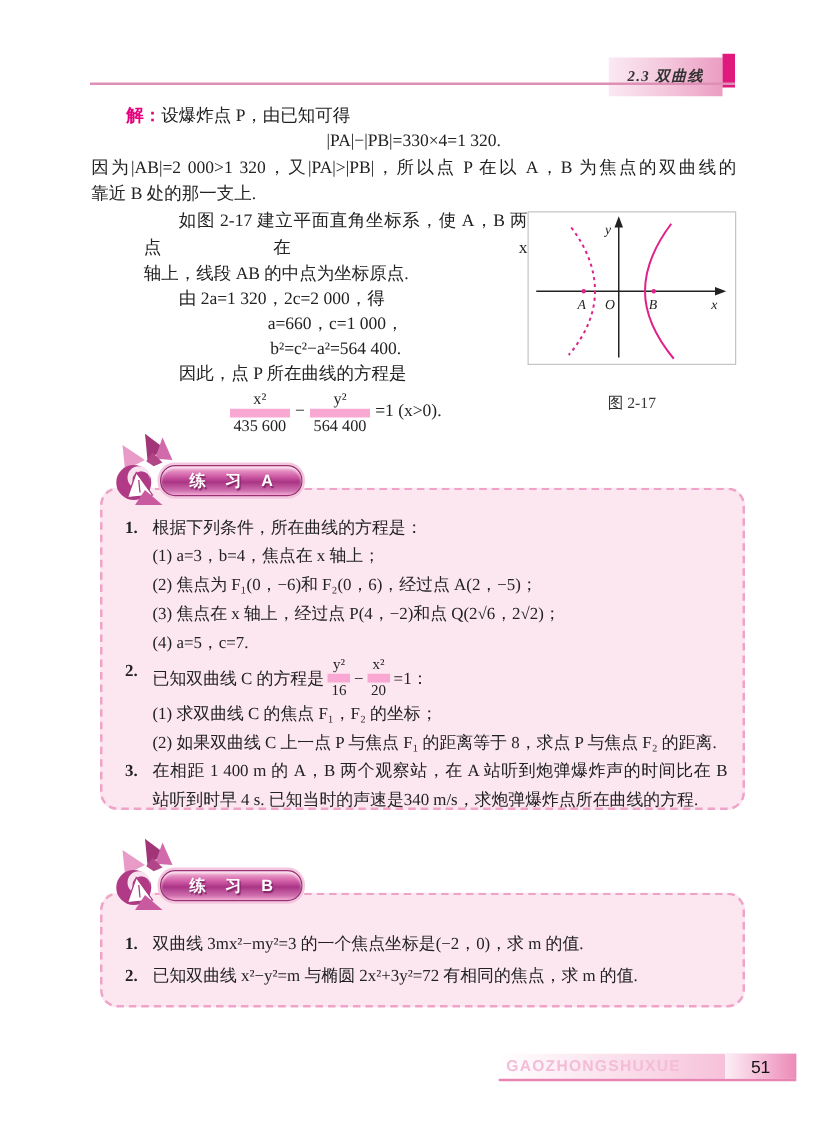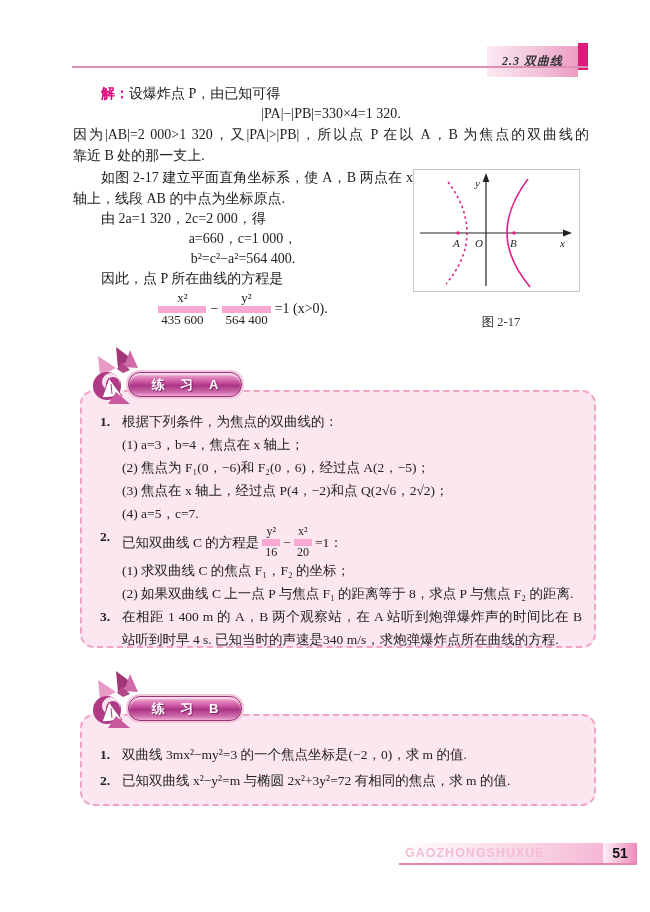--- a/index.html
+++ b/index.html
@@ -17,21 +17,21 @@
   
   .solution{position:absolute;left:73px;top:84px;width:516px;font-size:14px;line-height:20px;}
   .sol-line{height:20px;}
   .indent{text-indent:2em;}
   .center{text-align:center;}
   .jline{text-align:justify;text-align-last:justify;}
   .para-line{line-height:21px;}
   .solve{color:#e5007d;font-weight:bold;}
 
   .two-col{display:flex;margin-top:1px;}
-  .col-text{width:340px;}
+  .col-text{width:340px;margin-left:42px;}
   .col-fig{width:176px;padding-top:2px;}
   .fig-frame{width:165px;height:121px;border:1px solid #c6c6c6;background:#fff;}
   .fig-caption{text-align:center;font-size:12.5px;margin-top:20px;color:#333;}
 
   .frac{display:inline-flex;flex-direction:column;text-align:center;
         font-size:13px;line-height:1.15;vertical-align:middle;}
   .frac .num{border-bottom:7px solid #f9a8d4;padding:0 3px;display:block;}
   .frac .den{padding:0 3px;display:block;}
   .frac-eq{display:flex;align-items:center;justify-content:center;gap:4px;height:36px;margin-top:2px;}
 
@@ -59,23 +59,23 @@
     display:flex;align-items:center;justify-content:center;}
   .badge-pill span{color:#fff;font-weight:bold;font-size:13px;letter-spacing:6px;padding-left:6px;
     text-shadow:1px 1px 1px #7c2260;font-family:"Liberation Sans","DejaVu Sans",sans-serif;}
 
   
   .footer-bar{position:absolute;left:399px;top:843px;width:238px;height:20px;display:flex;align-items:center;
     background:linear-gradient(90deg,#ffffff 0%,#f9d4e4 55%,#f3abce 100%);
     border-bottom:2px solid #e884b2;}
   .brand{flex:1;font-family:"Liberation Sans","DejaVu Sans",sans-serif;font-size:12.5px;font-weight:bold;
     letter-spacing:1px;color:#f4bcd6;padding-left:6px;}
-  .page-num{width:34px;height:20px;display:flex;align-items:center;justify-content:center;
+  .page-num{width:57px;height:20px;display:flex;align-items:center;justify-content:center;
     background:linear-gradient(90deg,#fdeff6,#ec8ab8);
-    font-family:"Liberation Sans","DejaVu Sans",sans-serif;font-size:14px;font-weight:bold;color:#111;}
+    font-family:"Liberation Sans","DejaVu Sans",sans-serif;font-size:14px;font-weight:normal;color:#111;}
 
   
   .figlbl{font-style:italic;font-family:"Liberation Serif","DejaVu Serif",serif;font-size:11px;fill:#222;}
 </style>
 </head>
 <body>
 
 <div class="page">
 
   <div class="sec-badge">
@@ -156,21 +156,21 @@
     </svg>
     <div class="badge-pill">
       <span>练 习 A</span>
     </div>
   </div>
 
   <div class="ex-box" id="box-a">
     <div class="ex-item">
       <span class="ex-no">1.</span>
       <div class="ex-body">
-        <div class="ex-line">根据下列条件，为焦点的双曲线的：</div>
+        <div class="ex-line">根据下列条件，所在曲线的方程是：</div>
         <div class="ex-line">(1) a=3，b=4，焦点在 x 轴上；</div>
         <div class="ex-line">(2) 焦点为 F₁(0，−6)和 F₂(0，6)，经过点 A(2，−5)；</div>
         <div class="ex-line">(3) 焦点在 x 轴上，经过点 P(4，−2)和点 Q(2√6，2√2)；</div>
         <div class="ex-line">(4) a=5，c=7.</div>
       </div>
     </div>
     <div class="ex-item">
       <span class="ex-no">2.</span>
       <div class="ex-body">
         <div class="frac-line">

